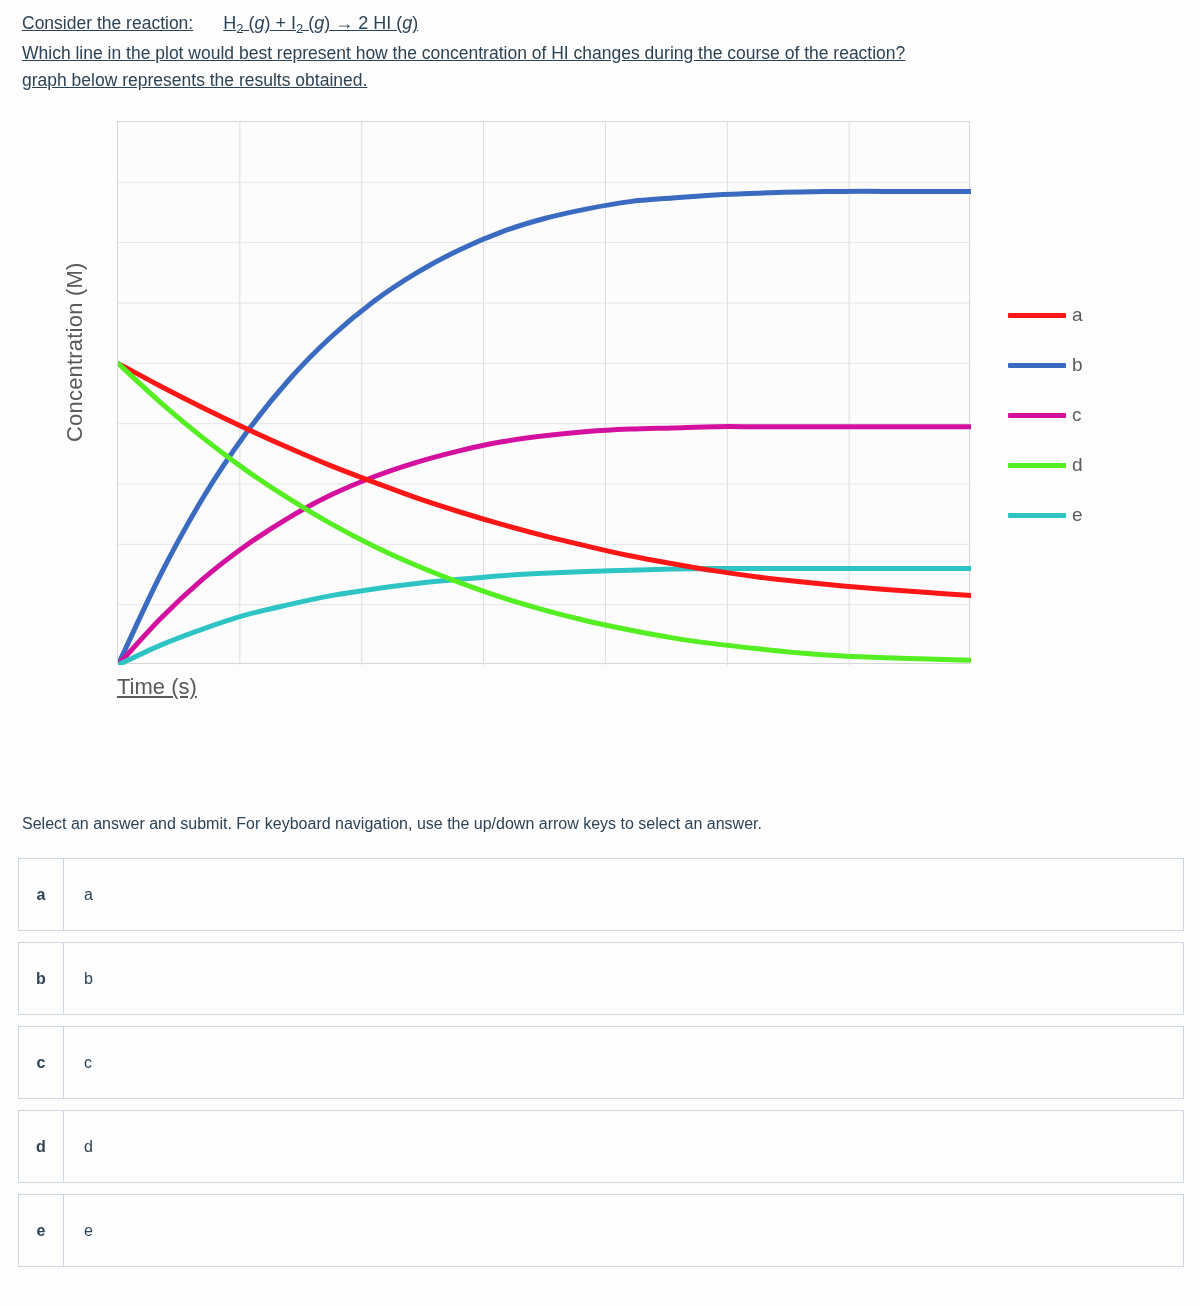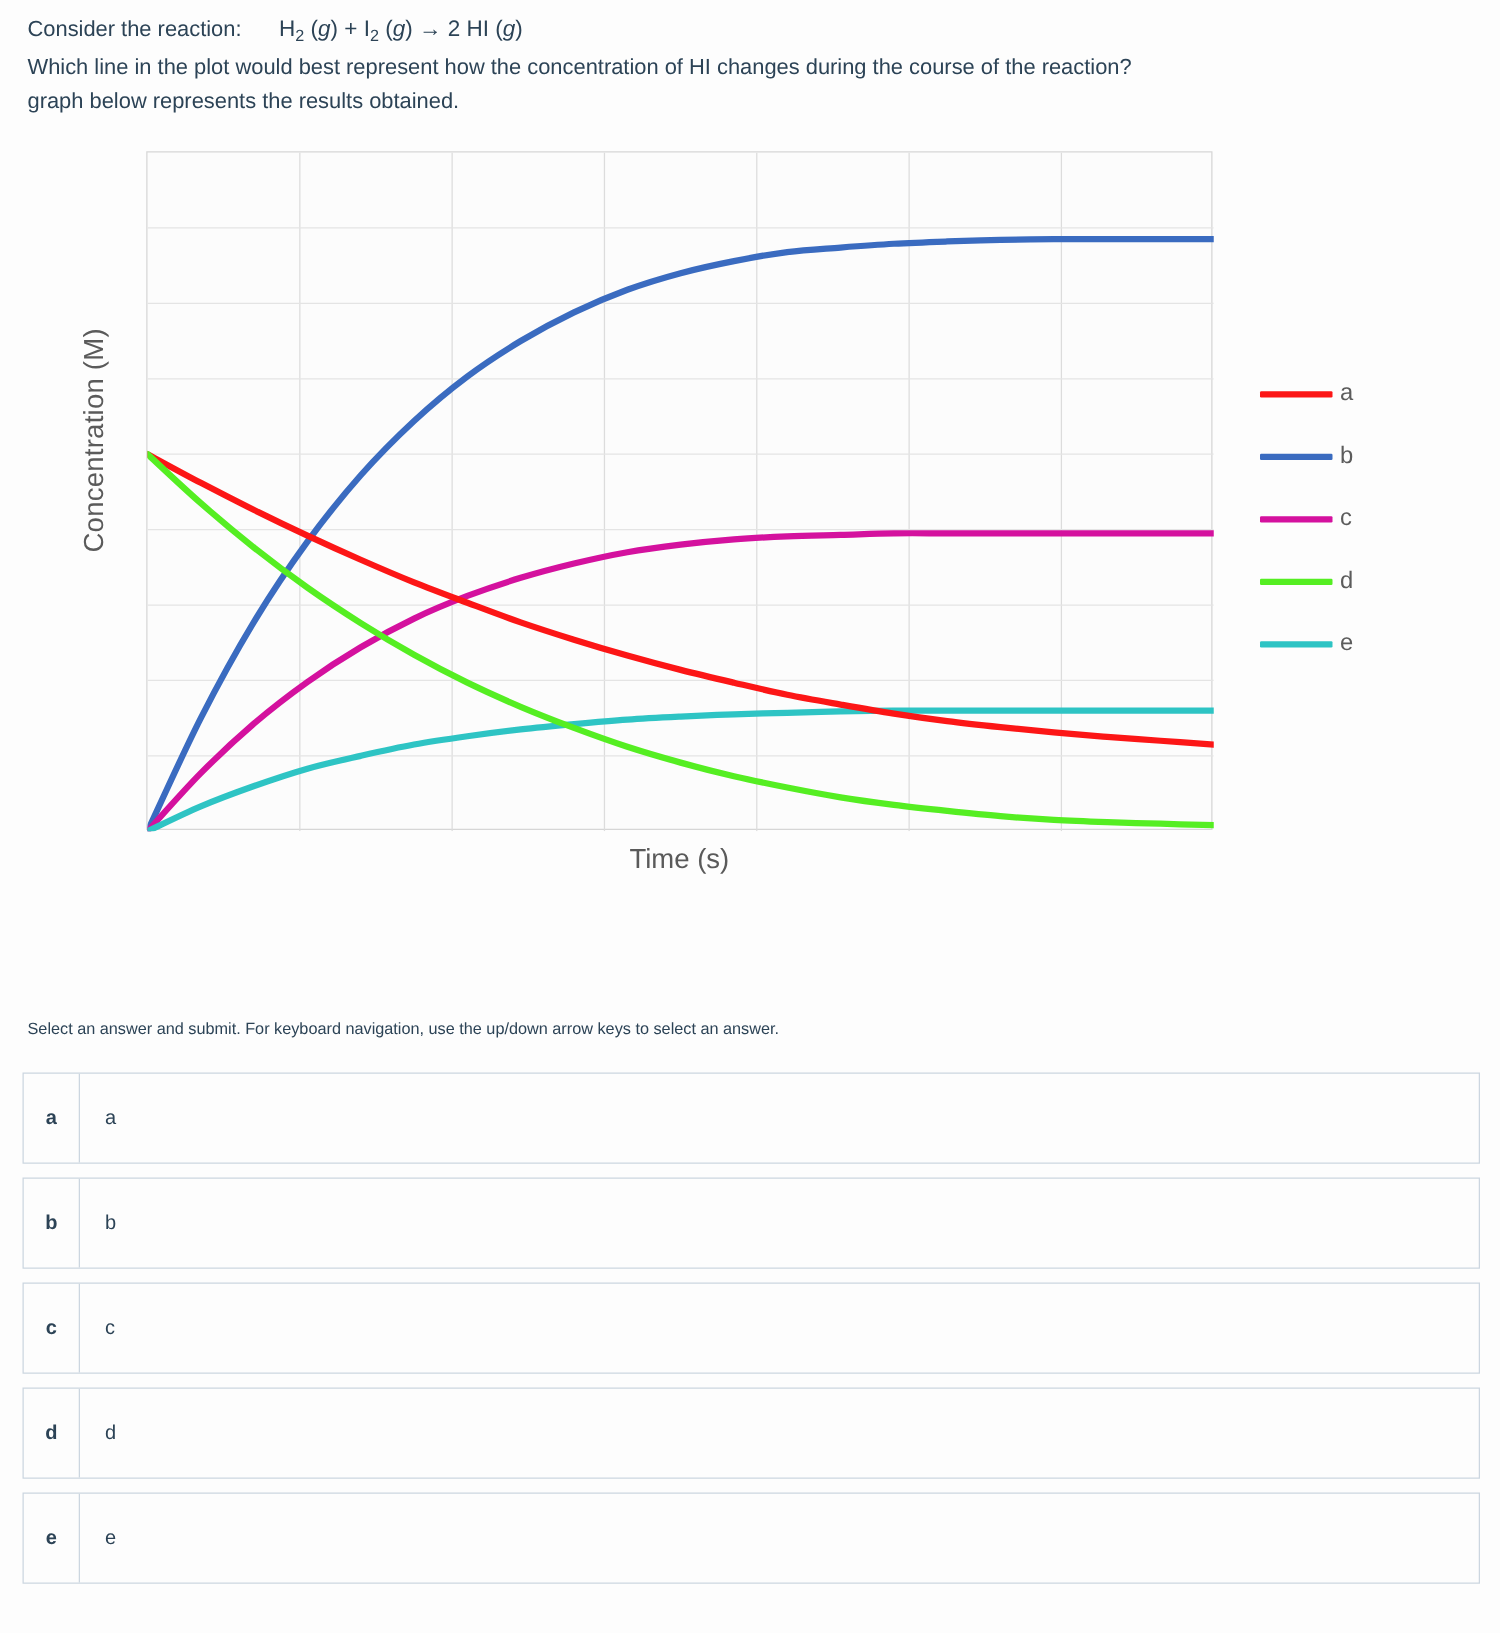--- a/index.html
+++ b/index.html
@@ -6,21 +6,21 @@
   html, body {
     margin: 0; padding: 0;
     width: 1200px; height: 1306px;
     background: #fdfdfd;
     font-family: "Liberation Sans", sans-serif;
     color: #2c4356;
   }
   .page { position: relative; width: 1200px; height: 1306px; background: #fdfdfd; }
 
   
-  .prompt { padding: 10px 32px 0 22px; }
+  .prompt { padding: 10px 32px 0 22px; text-decoration: underline; }
   .q-line { font-size: 17.5px; line-height: 27px; color: #2c4356; }
   .q-row1 { display: flex; align-items: baseline; gap: 30px; margin-bottom: 3px; }
   .eqn { font-size: 18px; white-space: nowrap; }
   .eqn i { font-style: italic; }
   sub { font-size: 0.72em; vertical-align: -0.28em; }
   .q-body { max-width: 1160px; }
 
   
   .chart-wrap { position: relative; width: 1200px; height: 625px; margin-top: 18px; }
   .ylabel {
@@ -31,33 +31,33 @@
   }
   .plot {
     position: absolute; left: 117px; top: 9px;
     width: 853px; height: 543px;
     background: #fcfcfc;
     border: 1px solid #d6d6d6;
   }
   .plot svg { display: block; width: 853px; height: 543px; }
   .xlabel {
     position: absolute; left: 117px; top: 562px; width: 853px;
-    text-align: center; font-size: 22px; color: #5a5a5a;
+    text-align: left; font-size: 22px; color: #5a5a5a; text-decoration: underline;
   }
 
   
   .legend { position: absolute; left: 1008px; top: 178px; }
   .legend-item { display: flex; align-items: center; height: 50px; }
   .legend-swatch { width: 58px; height: 5px; border-radius: 1px; }
   .legend-label { margin-left: 6px; font-size: 19px; color: #5c5c5c; }
 
   
   .instruction {
     position: absolute; left: 22px; top: 815px;
-    font-size: 13px; color: #2c4356;
+    font-size: 16px; color: #2c4356;
   }
 
   
   .options { position: absolute; left: 18px; top: 858px; width: 1166px; }
   .option-row {
     display: flex; align-items: stretch;
     border: 1px solid #ccd6e0;
     background: #fdfdfd;
     height: 73px;
     margin-bottom: 11px;

